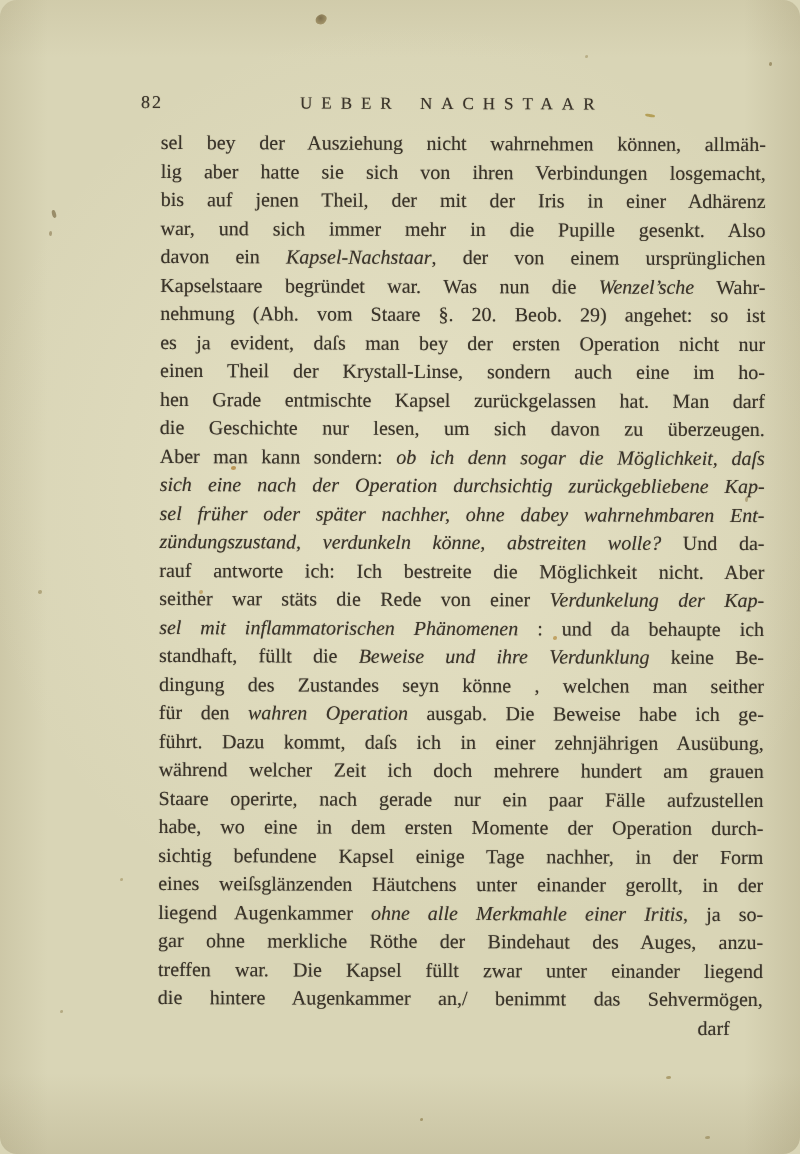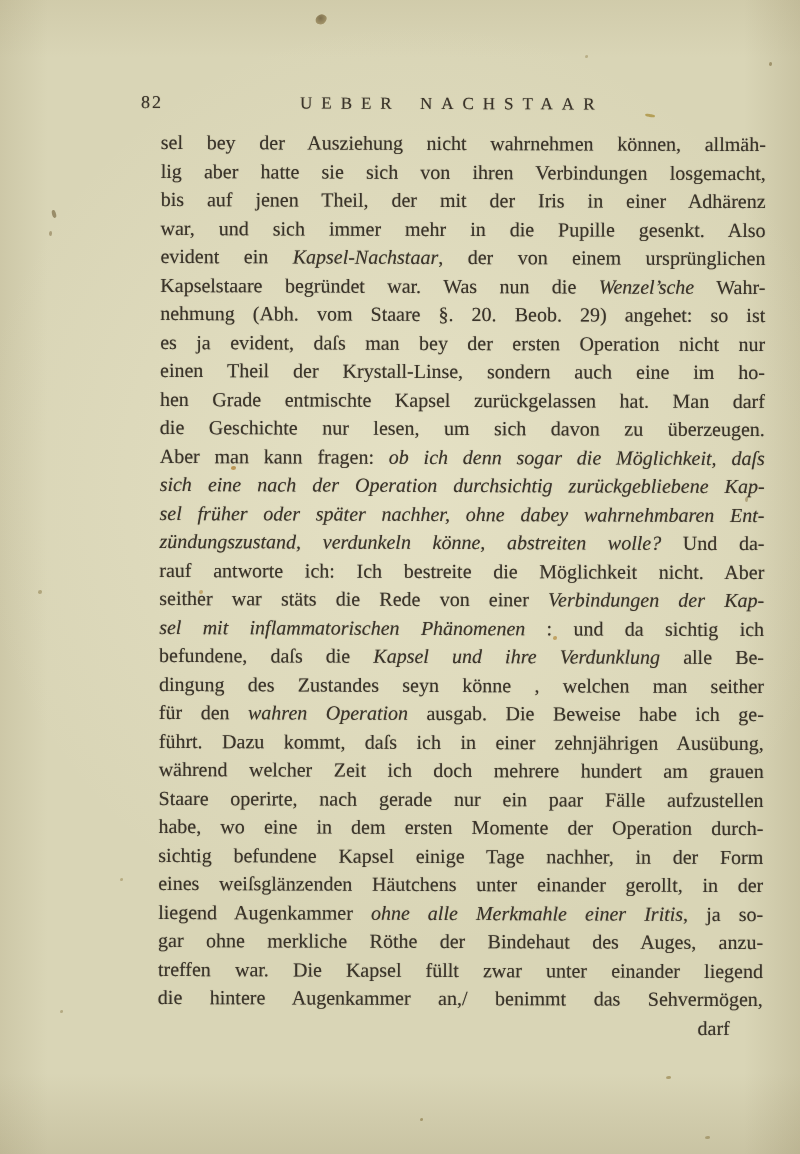--- a/index.html
+++ b/index.html
@@ -15,20 +15,21 @@
   }
   .page{
     position:absolute;inset:0;
     background:
       radial-gradient(90% 65% at 52% 42%, rgba(238,234,208,0.55) 0%, rgba(238,234,208,0) 62%),
       linear-gradient(90deg,  rgba(118,103,62,0.12) 0%, rgba(118,103,62,0) 6%),
       linear-gradient(270deg, rgba(118,103,62,0.16) 0%, rgba(118,103,62,0) 7%),
       linear-gradient(0deg,   rgba(118,103,62,0.16) 0%, rgba(118,103,62,0) 7%),
       linear-gradient(180deg, rgba(148,133,88,0.12) 0%, rgba(148,133,88,0) 5%),
       var(--paper);
+    border-radius: 17px;
   }
   .content{
     position:absolute;inset:0;
     transform:rotate(0.2deg);
     transform-origin:160px 100px;
     text-shadow:0 0 1px rgba(58,50,38,0.55);
   }
   
   .running-head{position:absolute;top:92px;left:0;width:800px;height:26px;}
   .pagenum{position:absolute;left:141px;top:0;font-size:18px;letter-spacing:2px;}
@@ -94,35 +95,35 @@
       <span class="pagenum">82</span>
       <span class="running-title">UEBER NACHSTAAR</span>
     </header>
 
     <main class="textcol">
       <div id="textblock">
           <div class="line"><span class="seg">sel bey der Ausziehung nicht wahrnehmen können, allmäh-</span></div>
           <div class="line"><span class="seg">lig aber hatte sie sich von ihren Verbindungen losgemacht,</span></div>
           <div class="line"><span class="seg">bis auf jenen Theil, der mit der Iris in einer Adhärenz</span></div>
           <div class="line"><span class="seg">war, und sich immer mehr in die Pupille gesenkt. Also</span></div>
-          <div class="line"><span class="seg">evident ein </span><span class="seg it">Kapsel-Nachstaar</span><span class="seg">, der von einem ursprünglichen</span></div>
+          <div class="line"><span class="seg">davon ein </span><span class="seg it">Kapsel-Nachstaar</span><span class="seg">, der von einem ursprünglichen</span></div>
           <div class="line"><span class="seg">Kapselstaare begründet war. Was nun die </span><span class="seg it">Wenzel’sche</span><span class="seg"> Wahr-</span></div>
           <div class="line"><span class="seg">nehmung (Abh. vom Staare §. 20. Beob. 29) angehet: so ist</span></div>
           <div class="line"><span class="seg">es ja evident, daſs man bey der ersten Operation nicht nur</span></div>
           <div class="line"><span class="seg">einen Theil der Krystall-Linse, sondern auch eine im ho-</span></div>
           <div class="line"><span class="seg">hen Grade entmischte Kapsel zurückgelassen hat. Man darf</span></div>
           <div class="line"><span class="seg">die Geschichte nur lesen, um sich davon zu überzeugen.</span></div>
-          <div class="line"><span class="seg">Aber man kann fragen: </span><span class="seg it">ob ich denn sogar die Möglichkeit, daſs</span></div>
+          <div class="line"><span class="seg">Aber man kann sondern: </span><span class="seg it">ob ich denn sogar die Möglichkeit, daſs</span></div>
           <div class="line"><span class="seg it">sich eine nach der Operation durchsichtig zurückgebliebene Kap-</span></div>
           <div class="line"><span class="seg it">sel früher oder später nachher, ohne dabey wahrnehmbaren Ent-</span></div>
           <div class="line"><span class="seg it">zündungszustand, verdunkeln könne, abstreiten wolle?</span><span class="seg"> Und da-</span></div>
           <div class="line"><span class="seg">rauf antworte ich: Ich bestreite die Möglichkeit nicht. Aber</span></div>
-          <div class="line"><span class="seg">seither war stäts die Rede von einer </span><span class="seg it">Verbindungen der Kap-</span></div>
-          <div class="line"><span class="seg it">sel mit inflammatorischen Phänomenen</span><span class="seg"> : und da sichtig ich</span></div>
-          <div class="line"><span class="seg">befundene, daſs die </span><span class="seg it">Kapsel und ihre Verdunklung</span><span class="seg"> alle Be-</span></div>
+          <div class="line"><span class="seg">seither war stäts die Rede von einer </span><span class="seg it">Verdunkelung der Kap-</span></div>
+          <div class="line"><span class="seg it">sel mit inflammatorischen Phänomenen</span><span class="seg"> : und da behaupte ich</span></div>
+          <div class="line"><span class="seg">standhaft, füllt die </span><span class="seg it">Beweise und ihre Verdunklung</span><span class="seg"> keine Be-</span></div>
           <div class="line"><span class="seg">dingung des Zustandes seyn könne , welchen man seither</span></div>
           <div class="line"><span class="seg">für den </span><span class="seg it">wahren Operation</span><span class="seg"> ausgab. Die Beweise habe ich ge-</span></div>
           <div class="line"><span class="seg">führt. Dazu kommt, daſs ich in einer zehnjährigen Ausübung,</span></div>
           <div class="line"><span class="seg">während welcher Zeit ich doch mehrere hundert am grauen</span></div>
           <div class="line"><span class="seg">Staare operirte, nach gerade nur ein paar Fälle aufzustellen</span></div>
           <div class="line"><span class="seg">habe, wo eine in dem ersten Momente der Operation durch-</span></div>
           <div class="line"><span class="seg">sichtig befundene Kapsel einige Tage nachher, in der Form</span></div>
           <div class="line"><span class="seg">eines weiſsglänzenden Häutchens unter einander gerollt, in der</span></div>
           <div class="line"><span class="seg">liegend Augenkammer </span><span class="seg it">ohne alle Merkmahle einer Iritis</span><span class="seg">, ja so-</span></div>
           <div class="line"><span class="seg">gar ohne merkliche Röthe der Bindehaut des Auges, anzu-</span></div>

